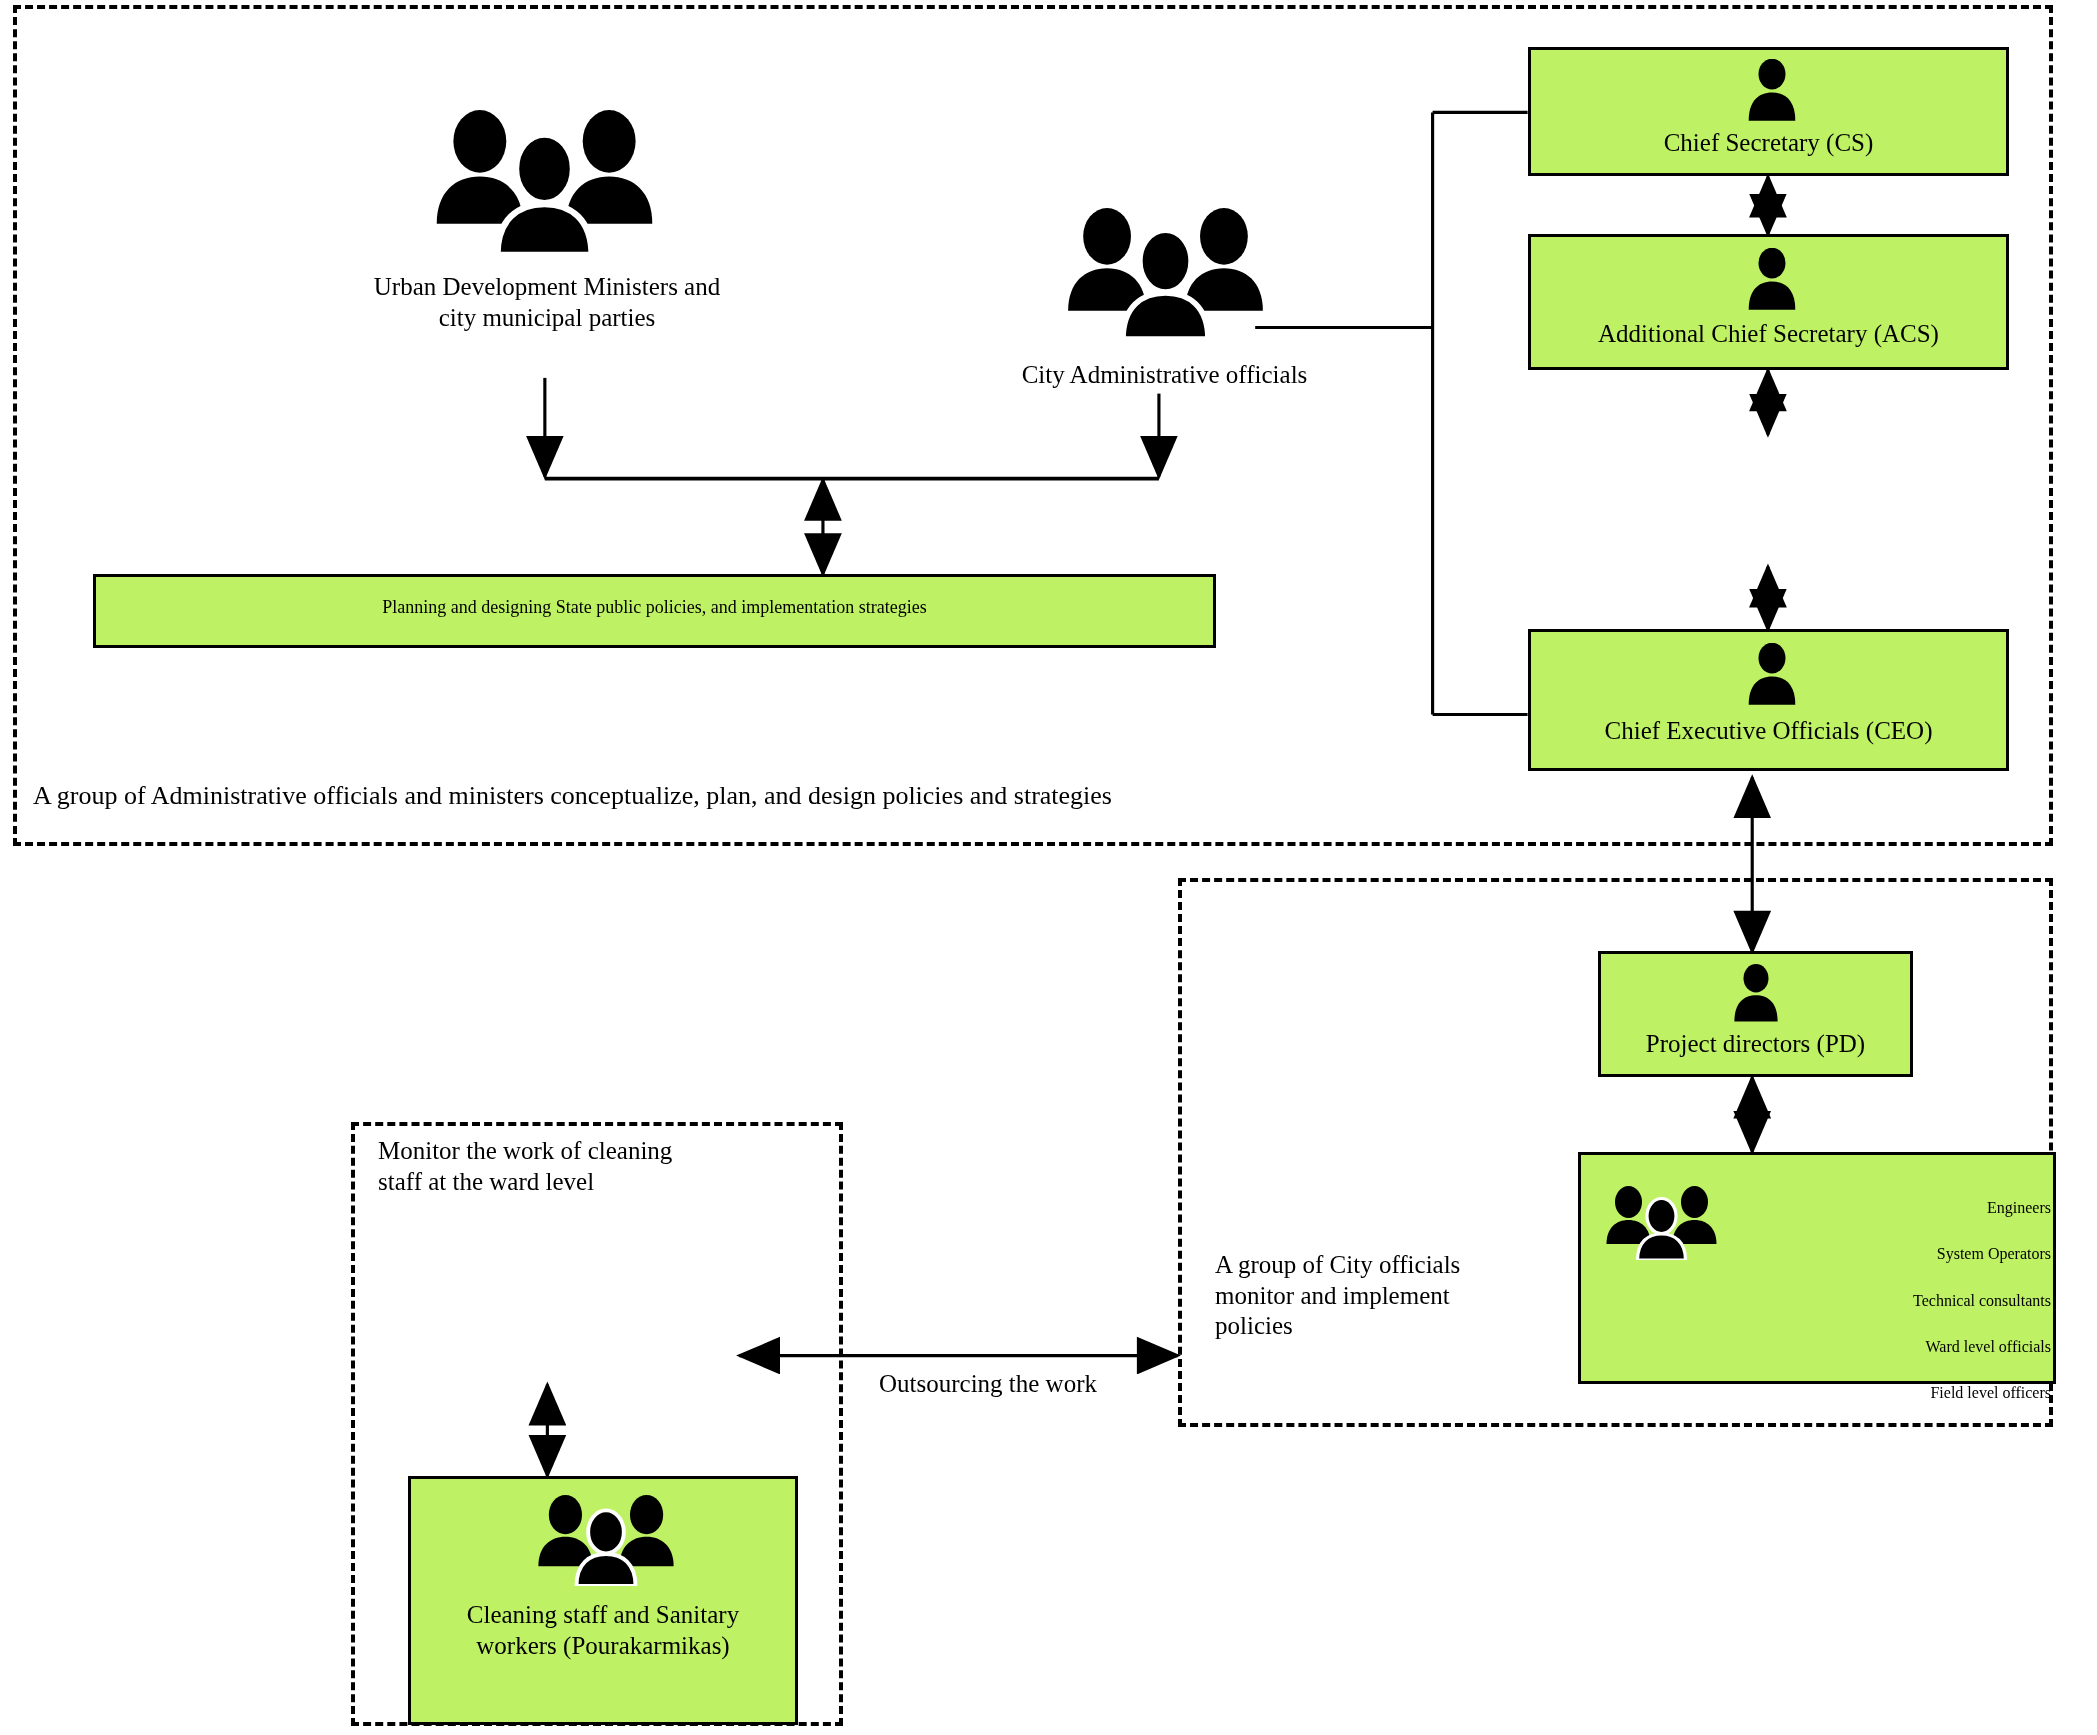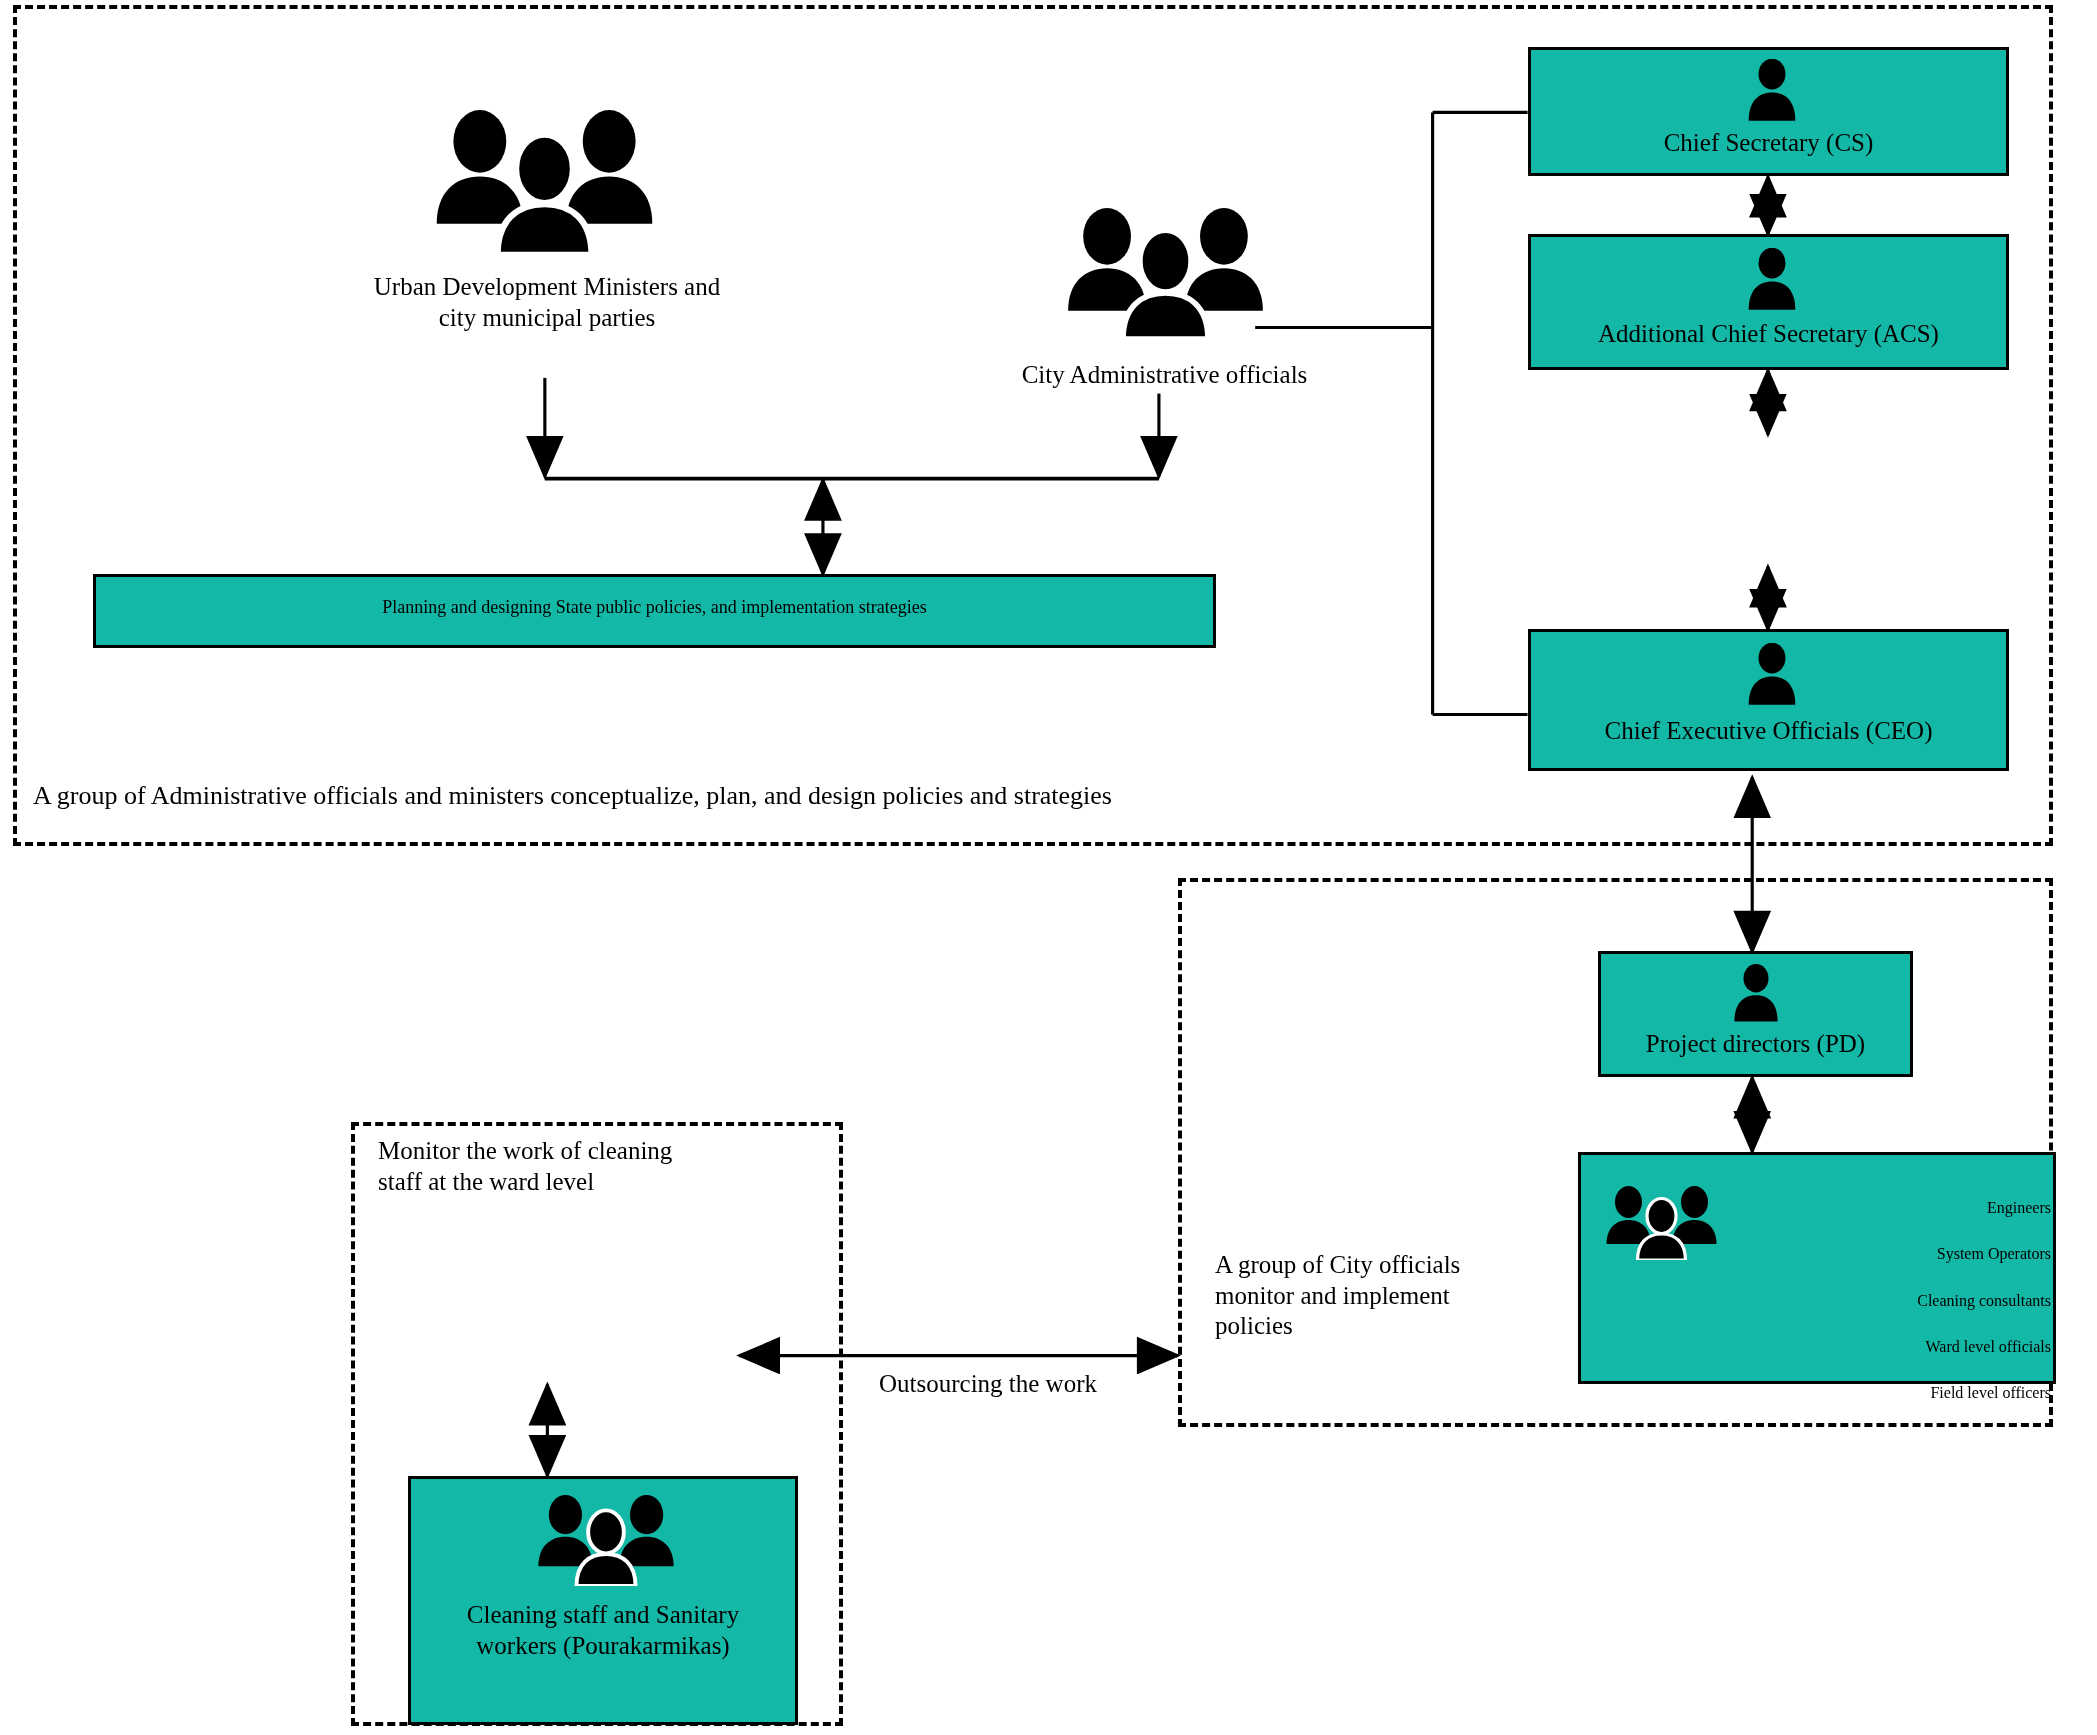--- a/index.html
+++ b/index.html
@@ -21,21 +21,21 @@
     position: absolute;
     border: 4.4px dashed #000000;
     box-sizing: border-box;
     background: transparent;
   }
   
   .solid-box {
     position: absolute;
     border: 3.8px solid #000000;
     box-sizing: border-box;
-    background: #14b8a6;
+    background: #bef264;
   }
   .box-label {
     position: absolute;
     left: 0;
     right: 0;
     text-align: center;
     font-size: 25px;
     line-height: 1.12;
     white-space: nowrap;
   }
@@ -203,21 +203,21 @@
         <path d="M5 58 C5 42 14.5 34 27 34 C39.5 34 49 42 49 58 Z"></path>
         <ellipse cx="93" cy="16" rx="13.5" ry="16"></ellipse>
         <path d="M71 58 C71 42 80.5 34 93 34 C105.5 34 115 42 115 58 Z"></path>
         <ellipse cx="60" cy="30" rx="14.5" ry="17.5" fill="#000" stroke="#fff" stroke-width="3.2"></ellipse>
         <path d="M36 74 C36 56 46.5 48 60 48 C73.5 48 84 56 84 74 Z" fill="#000" stroke="#fff" stroke-width="3.2"></path>
       </svg>
     </div>
     <div class="staff-list" style="left:160px; top:17.6px; width:302px;">
       <div>Engineers</div>
       <div>System Operators</div>
-      <div>Cleaning consultants</div>
+      <div>Technical consultants</div>
       <div>Ward level officials</div>
       <div>Field level officers</div>
     </div>
   </div>
 
   <div class="dashed-group" style="left:351px; top:1122px; width:492px; height:604px;"></div>
 
   <div class="free-label left" style="left:378px; top:1136px; width:441px;">Monitor the work of cleaning
 staff at the ward level</div>
 

